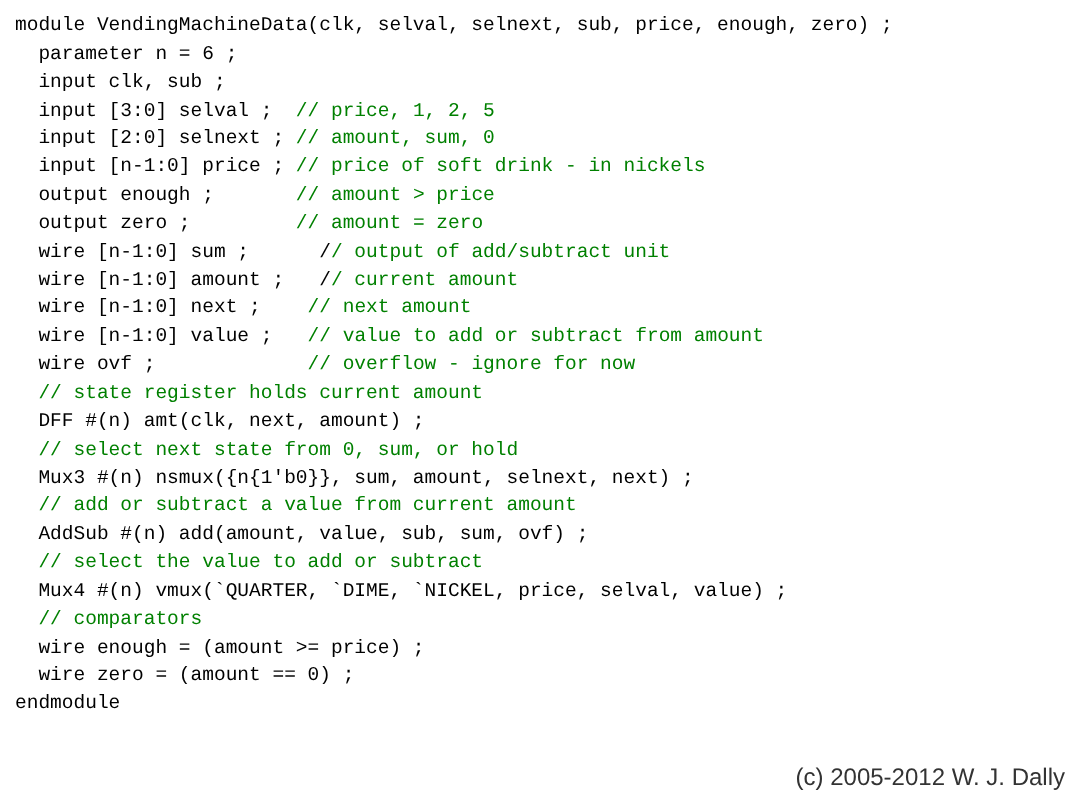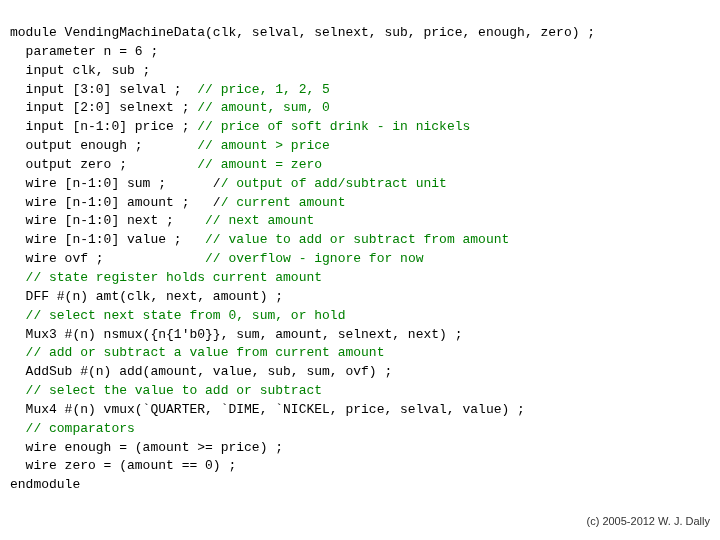--- a/index.html
+++ b/index.html
@@ -11,31 +11,31 @@
       background: #ffffff;
       width: 720px;
       height: 540px;
       overflow: hidden;
       font-family: 'Courier New', Courier, monospace;
       font-size: 13px;
       line-height: 1.45;
       color: #000000;
     }
     #code-container {
-      padding: 24px 10px;
+      padding: 8px 10px;
       white-space: pre;
     }
     .code-line {
       display: block;
     }
     .footer {
       position: absolute;
       bottom: 10px;
       right: 10px;
-      font-size: 11px;
+      font-size: 16px;
       color: #333333;
       font-family: Arial, sans-serif;
     }
   </style>
 </head>
 <body>
 
 <div id="code-container"><span class="code-line">module VendingMachineData(clk, selval, selnext, sub, price, enough, zero) ;</span><span class="code-line">  parameter n = 6 ;</span><span class="code-line">  input clk, sub ;</span><span class="code-line">  input [3:0] selval ; <span style="color:#008000"> // price, 1, 2, 5</span></span><span class="code-line">  input [2:0] selnext ;<span style="color:#008000"> // amount, sum, 0</span></span><span class="code-line">  input [n-1:0] price ;<span style="color:#008000"> // price of soft drink - in nickels</span></span><span class="code-line">  output enough ;      <span style="color:#008000"> // amount &gt; price</span></span><span class="code-line">  output zero ;        <span style="color:#008000"> // amount = zero</span></span><span class="code-line"></span><span class="code-line">  wire [n-1:0] sum ;      /<span style="color:#008000">/ output of add/subtract unit</span></span><span class="code-line">  wire [n-1:0] amount ;   /<span style="color:#008000">/ current amount</span></span><span class="code-line">  wire [n-1:0] next ;    <span style="color:#008000">// next amount</span></span><span class="code-line">  wire [n-1:0] value ;   <span style="color:#008000">// value to add or subtract from amount</span></span><span class="code-line">  wire ovf ;   <span style="color:#008000">          // overflow - ignore for now</span></span><span class="code-line"></span><span class="code-line"><span style="color:#008000">  // state register holds current amount</span></span><span class="code-line">  DFF #(n) amt(clk, next, amount) ;</span><span class="code-line"></span><span class="code-line"><span style="color:#008000">  // select next state from 0, sum, or hold</span></span><span class="code-line">  Mux3 #(n) nsmux({n{1'b0}}, sum, amount, selnext, next) ;</span><span class="code-line"></span><span class="code-line"><span style="color:#008000">  // add or subtract a value from current amount</span></span><span class="code-line">  AddSub #(n) add(amount, value, sub, sum, ovf) ;</span><span class="code-line"></span><span class="code-line"><span style="color:#008000">  // select the value to add or subtract</span></span><span class="code-line">  Mux4 #(n) vmux(`QUARTER, `DIME, `NICKEL, price, selval, value) ;</span><span class="code-line"></span><span class="code-line"><span style="color:#008000">  // comparators</span></span><span class="code-line">  wire enough = (amount &gt;= price) ;</span><span class="code-line">  wire zero = (amount == 0) ;</span><span class="code-line">endmodule</span></div>
 <div class="footer">(c) 2005-2012 W. J. Dally</div>
 

